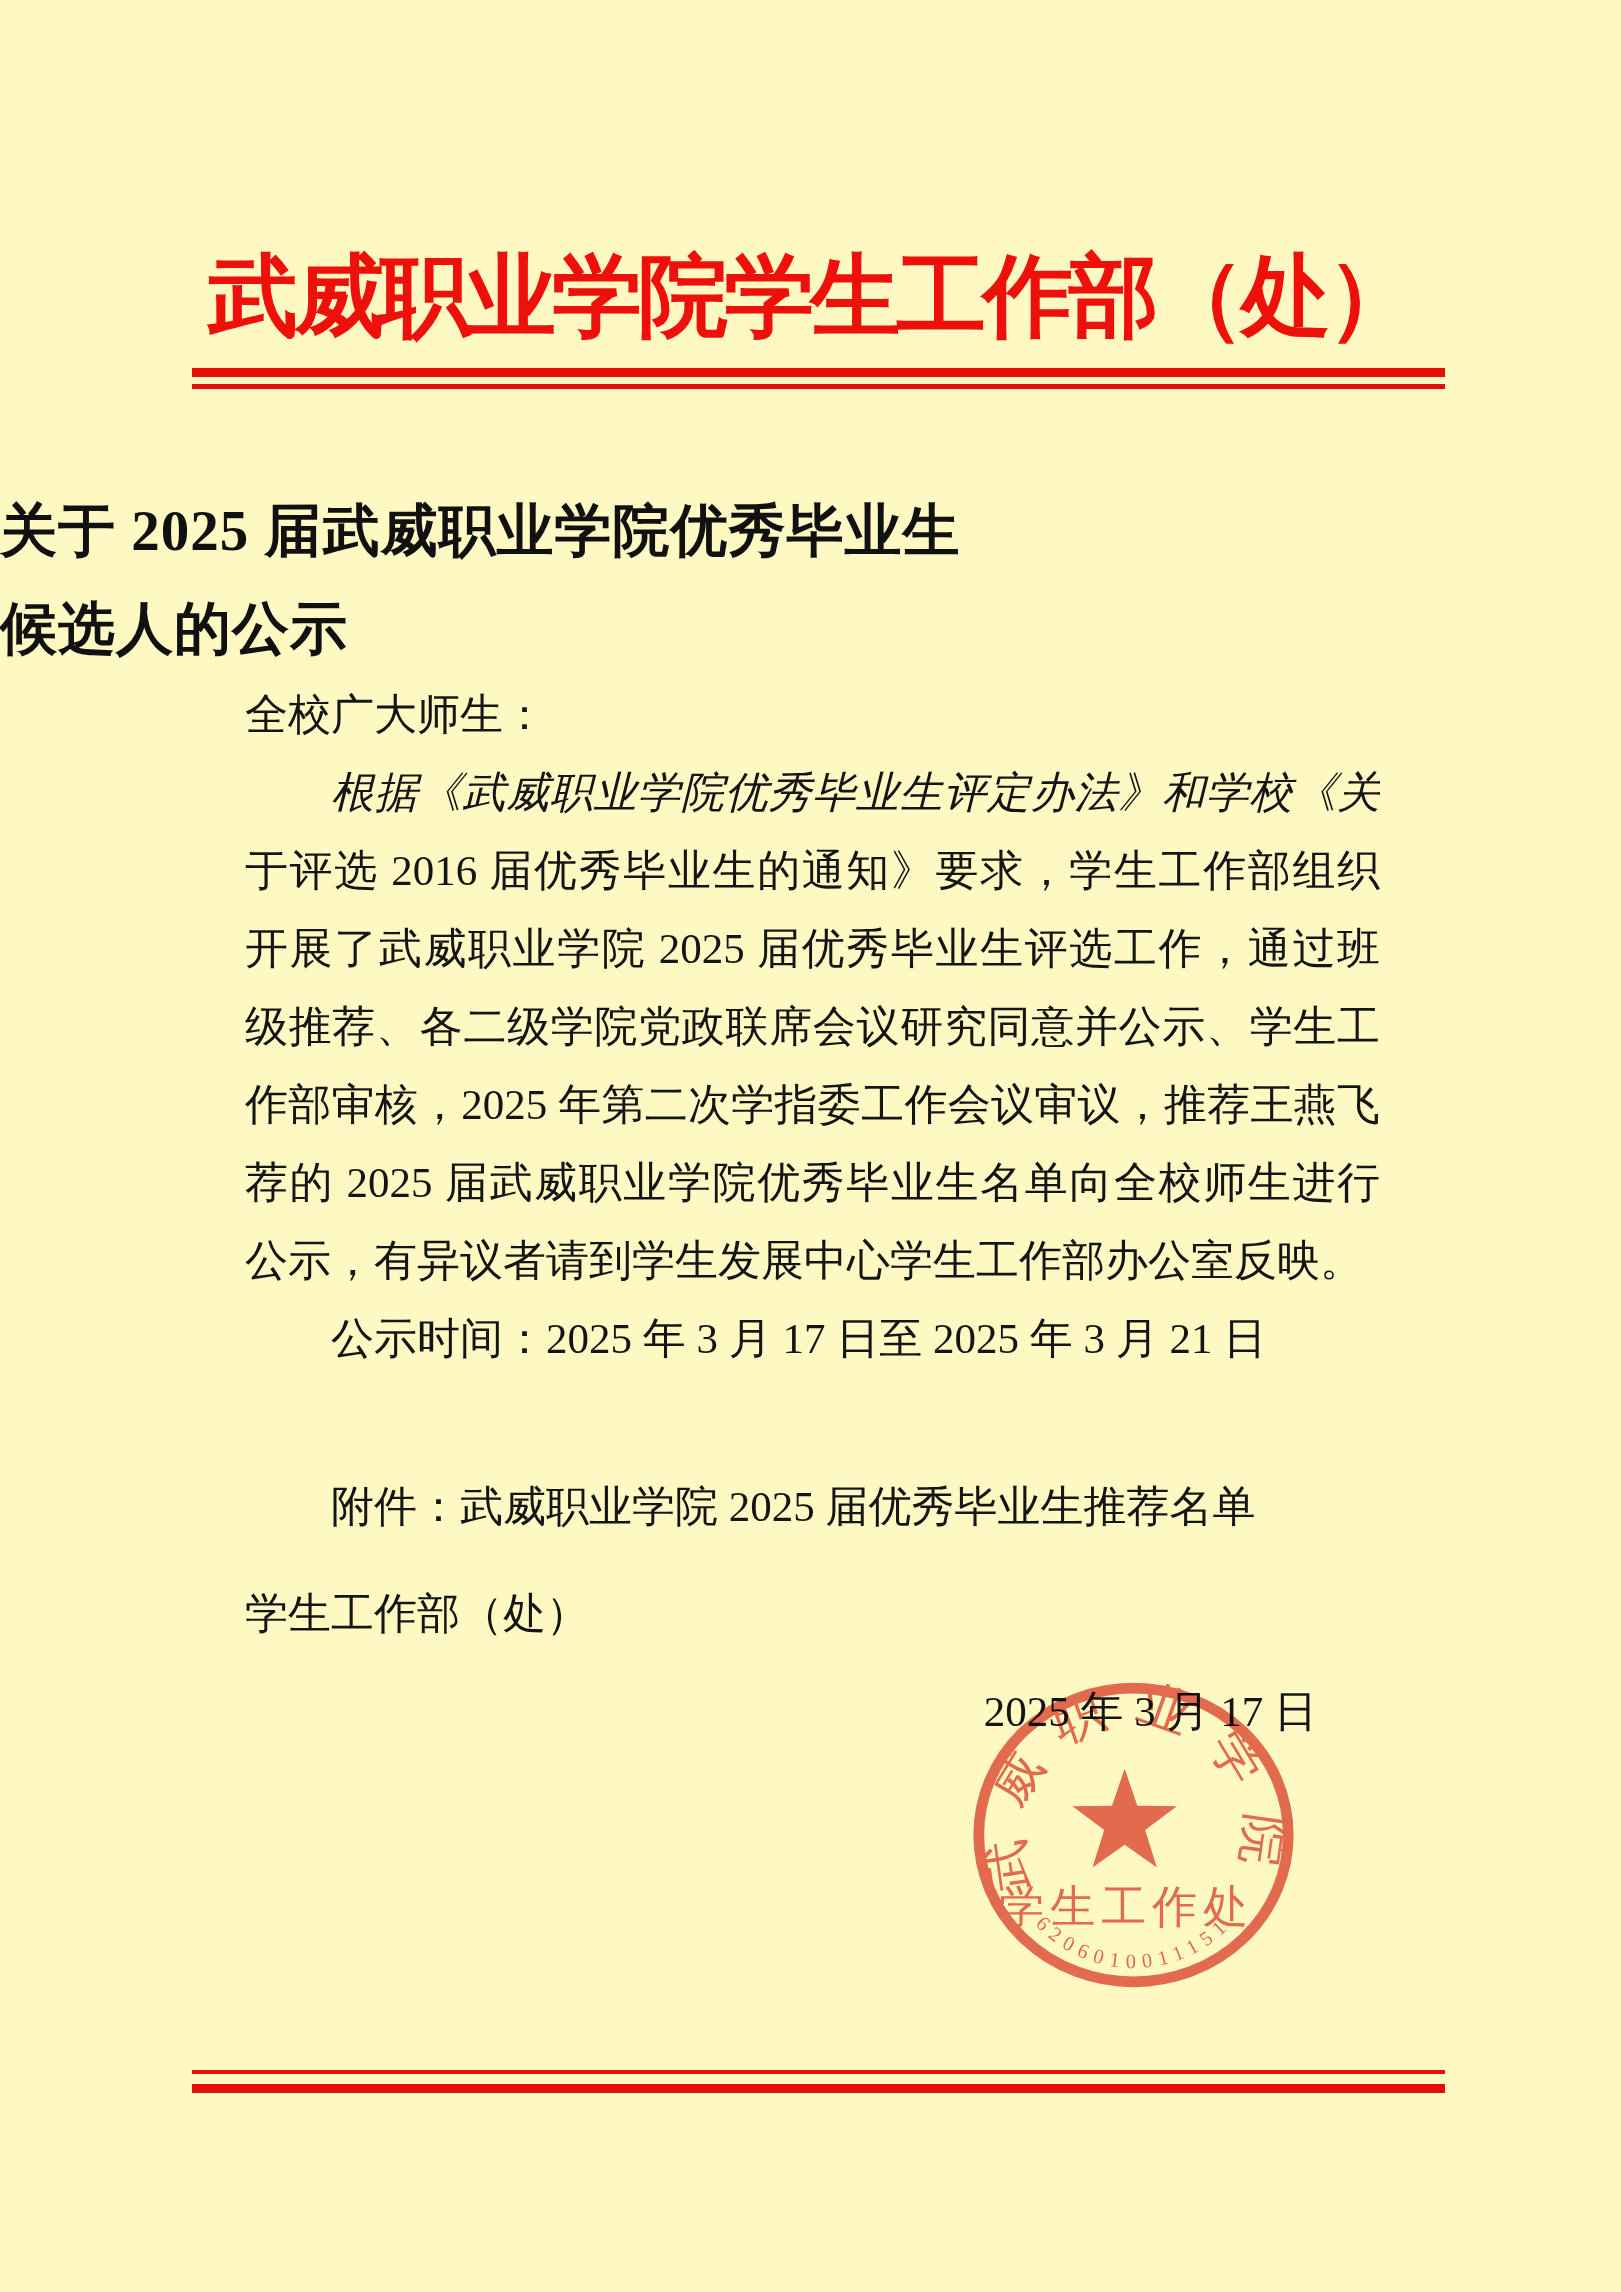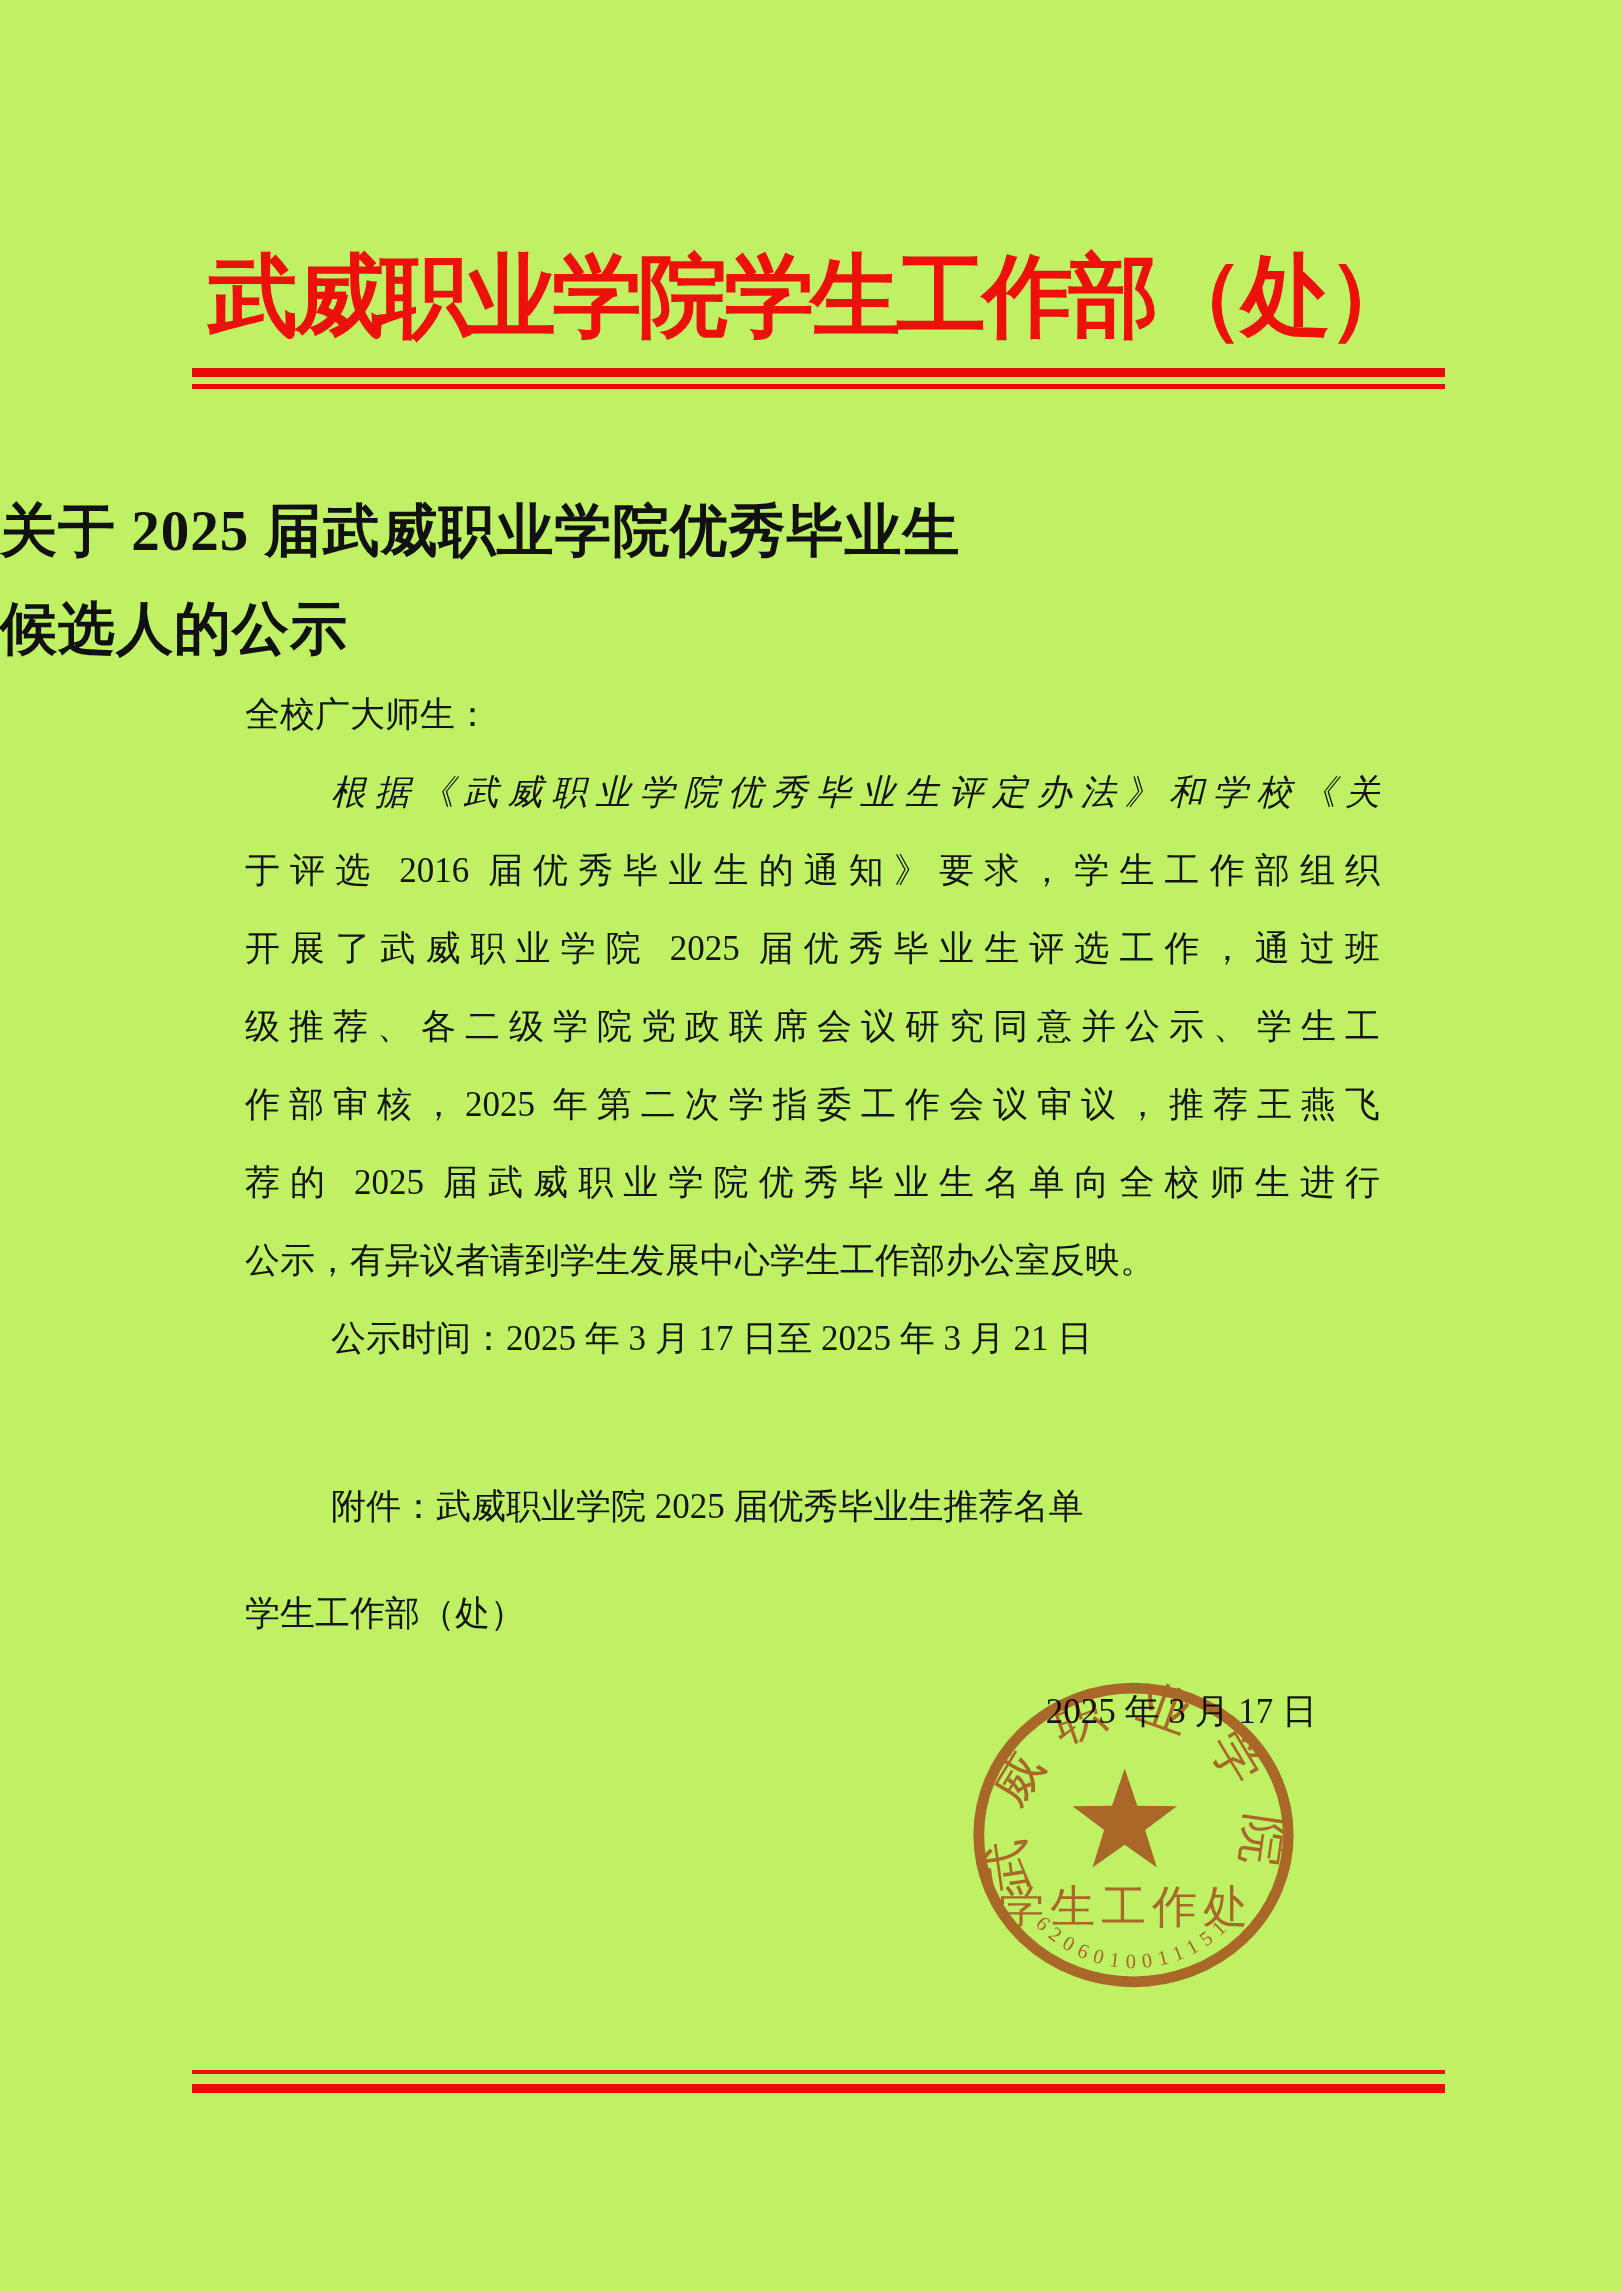--- a/index.html
+++ b/index.html
@@ -1,19 +1,19 @@
 <!DOCTYPE html>
 <html><head>
 <meta charset="utf-8">
 <style>
   html,body{margin:0;padding:0;background:#ffffff;}
   .page{
     position:relative;
     width:1621px;height:2293px;
-    background:#bef264;
+    background:#fef9c3;
     overflow:hidden;
     font-family:"Liberation Serif","DejaVu Serif",serif;
     color:#1a1a1a;
   }
   
   .letterhead-title{
     position:absolute;left:0;top:243px;width:100%;
     text-align:center;
     font-size:90px;line-height:108px;
     font-weight:bold;
@@ -29,21 +29,21 @@
   
   .doc-title{
     position:absolute;left:0;top:482px;width:100%;
     font-size:57px;line-height:98px;
     font-weight:bold;color:#111;
     letter-spacing:1px;
   }
   
   .body-block{
     position:absolute;left:245px;top:676px;width:1135px;
-    font-size:35px;line-height:78px;
+    font-size:43px;line-height:78px;
     color:#151515;
   }
   .bline{height:78px;white-space:pre;}
   .pline{
     text-align:justify;
     text-align-last:justify;
     height:78px;
     overflow:hidden;
   }
   .pline.first{text-indent:86px;font-style:italic;}

